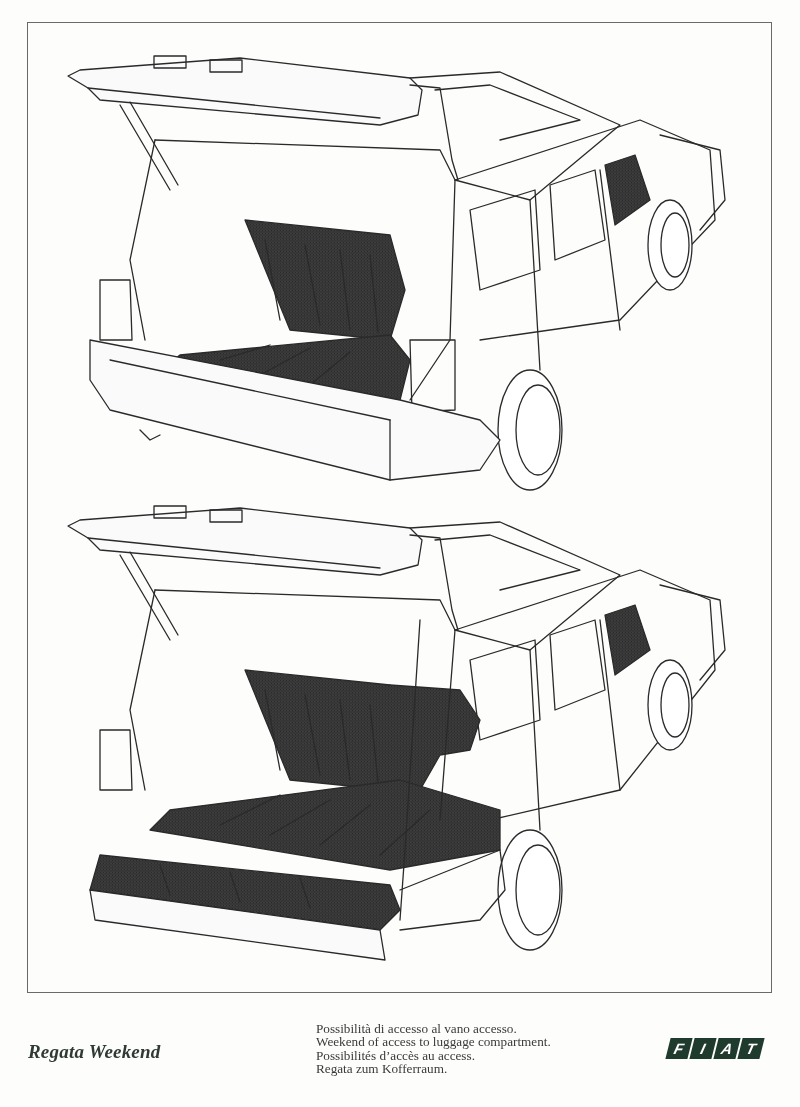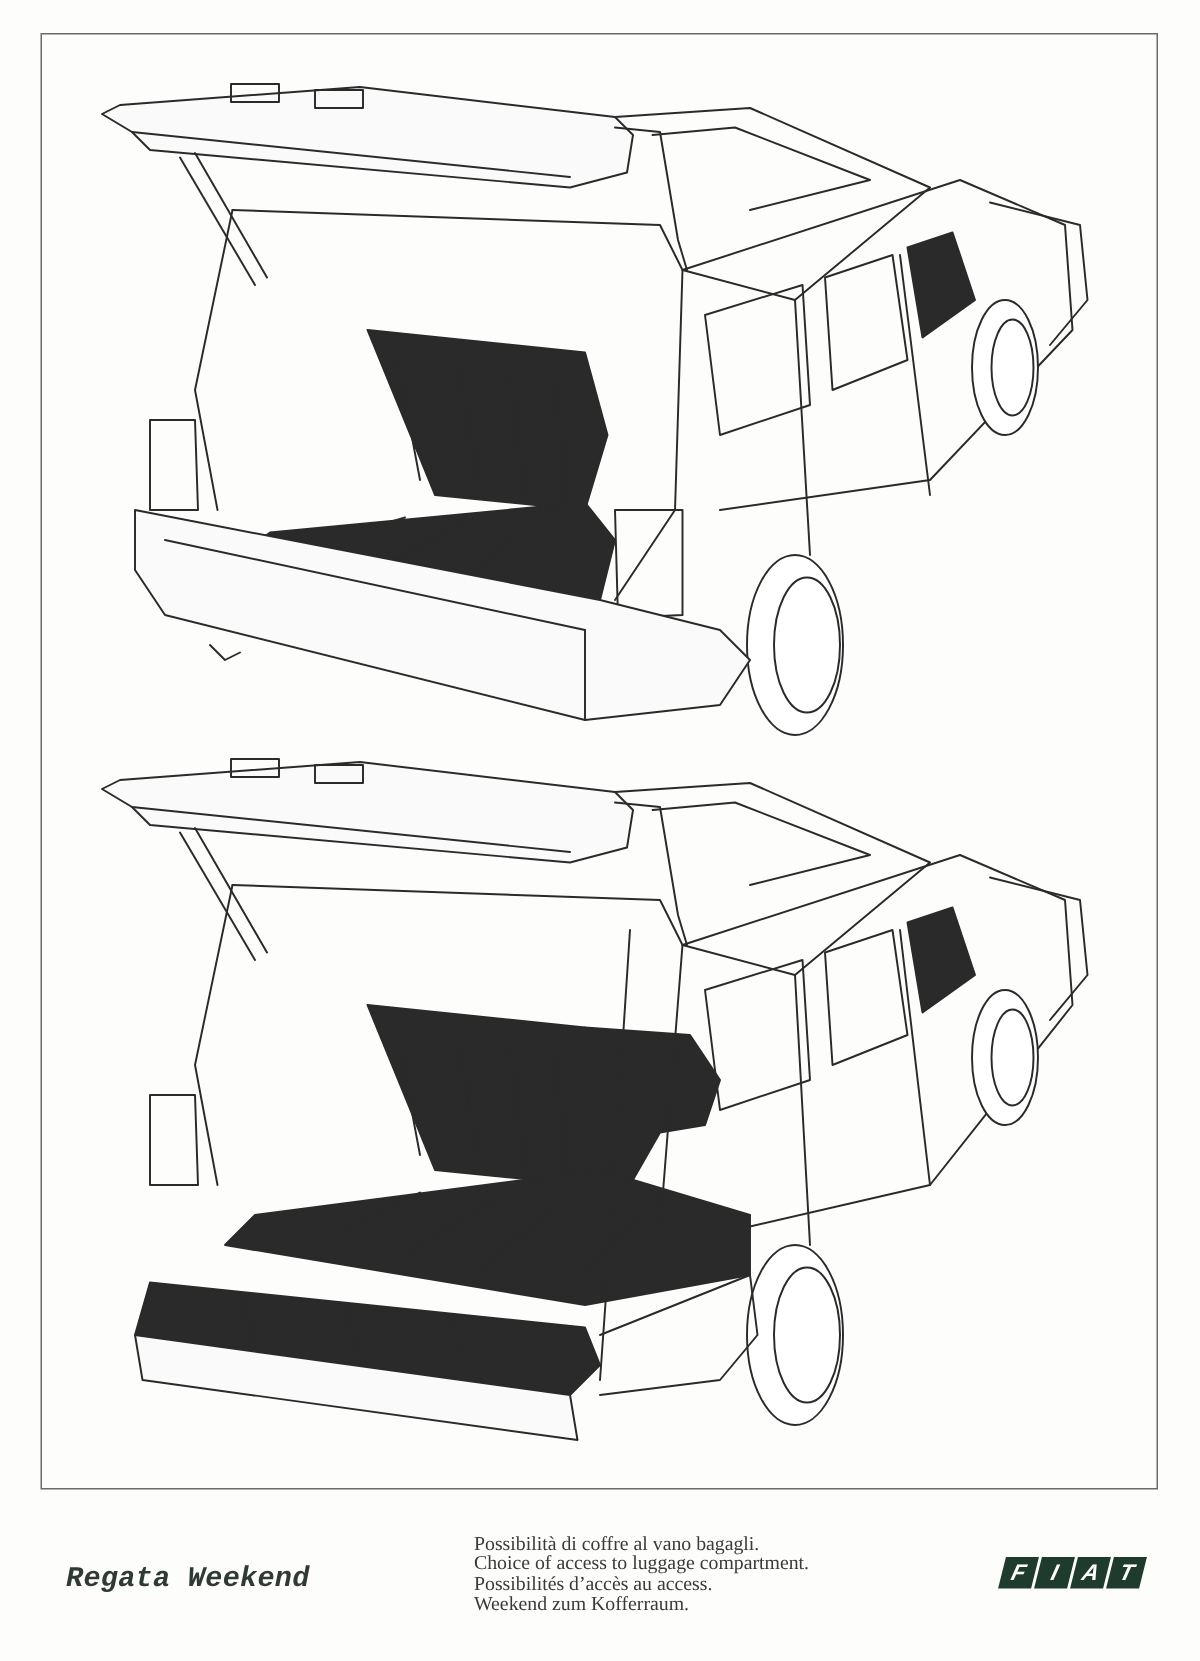--- a/index.html
+++ b/index.html
@@ -2,21 +2,21 @@
 <html><head>
 <meta charset="utf-8">
 <style>
   html, body { margin:0; padding:0; }
   body { width:800px; height:1107px; background:#fdfdfb; position:relative; overflow:hidden; font-family:"Liberation Sans", sans-serif; }
   .frame { position:absolute; left:27px; top:22px; width:745px; height:971px; border:1.5px solid #6a6a6a; box-sizing:border-box; }
   .illus { position:absolute; left:60px; width:680px; }
   .illus svg { width:100%; height:100%; display:block; }
   #illus-top { top:40px; height:460px; }
   #illus-bottom { top:490px; height:490px; }
-  .model { position:absolute; left:44px; top:1041px; font-family:Liberation Mono, monospace; font-weight:bold; font-style:italic; font-size:19px; color:#2f3a35; letter-spacing:0.2px; }
+  .model { position:absolute; left:28px; top:1041px; font-family:Liberation Serif, serif; font-weight:bold; font-style:italic; font-size:19px; color:#2f3a35; letter-spacing:0.2px; }
   .caption { position:absolute; left:316px; top:1022px; font-family:"Liberation Serif", serif; font-size:13.2px; line-height:13.4px; color:#3a3a3a; }
   .caption div { white-space:nowrap; }
   .logo { position:absolute; left:668px; top:1038px; display:flex; gap:2px; }
   .logo span { display:inline-block; width:22px; height:21px; background:#1f3b2e; color:#ffffff; font-family:"Liberation Sans", sans-serif; font-weight:bold; font-style:italic; font-size:15px; line-height:21px; text-align:center; transform:skewX(-14deg); }
 </style>
 </head>
 <body>
 
 <div class="frame"></div>
 
@@ -128,24 +128,24 @@
     <path d="M30 400 L320 440 L325 470 L35 430 Z" fill="#fafafa"></path>
     <path d="M100 375 L110 405 M170 382 L180 412 M240 388 L250 418"></path>
 
     <path d="M340 400 L440 360 L445 400 L420 430 L340 440"></path>
   </svg>
 </div>
 
 <div class="model">Regata Weekend</div>
 
 <div class="caption">
-  <div>Possibilità di coffre al vano bagagli.</div>
-  <div>Choice of access to luggage compartment.</div>
+  <div>Possibilità di accesso al vano accesso.</div>
+  <div>Weekend of access to luggage compartment.</div>
   <div>Possibilités d’accès au access.</div>
-  <div>Weekend zum Kofferraum.</div>
+  <div>Regata zum Kofferraum.</div>
 </div>
 
 <div class="logo">
   <span>F</span>
   <span>I</span>
   <span>A</span>
   <span>T</span>
 </div>
 
 </body></html>

